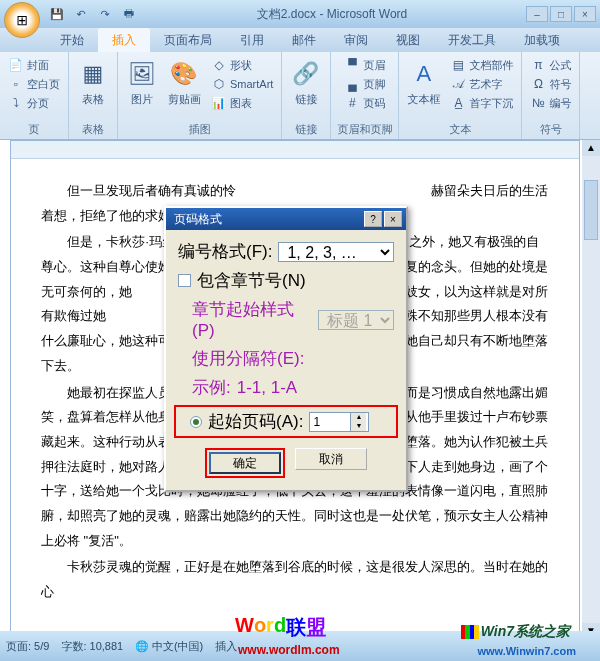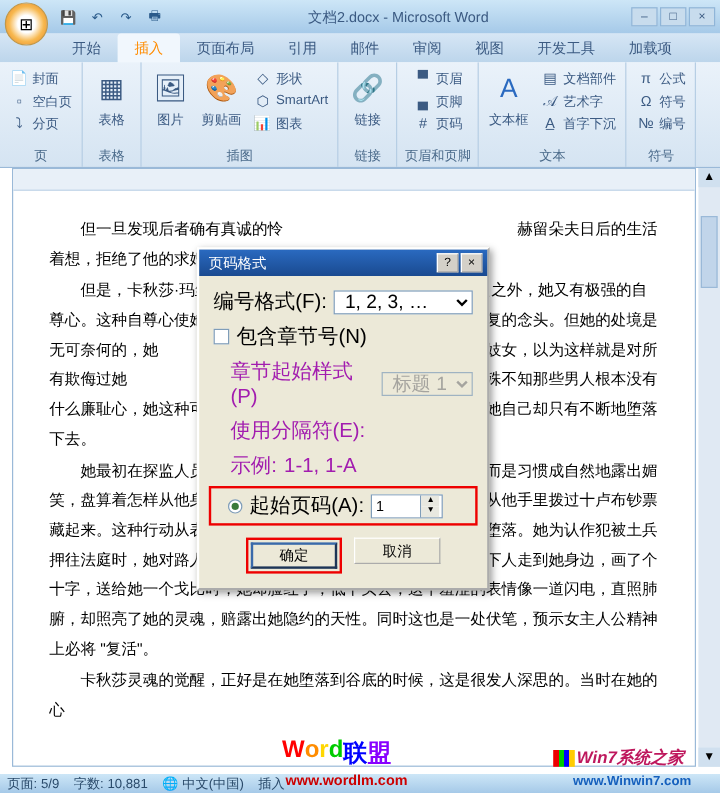--- a/index.html
+++ b/index.html
@@ -53,27 +53,27 @@
 .dlg-radio.checked::after { content: ''; width: 6px; height: 6px; border-radius: 50%; background: #3a7a3a; }
 .dlg-spin { width: 60px; height: 20px; border: 1px solid #7f9db9; background: #fff; display: flex; }
 .dlg-spin input { border: none; width: 40px; padding: 0 3px; font-size: 12px; outline: none; }
 .dlg-spin-btns { width: 16px; display: flex; flex-direction: column; border-left: 1px solid #7f9db9; }
 .dlg-spin-btn { flex: 1; background: #e8e8e0; font-size: 7px; text-align: center; line-height: 8px; cursor: pointer; }
 .red-box { border: 2px solid #e00; padding: 3px 4px; margin: 2px -4px; }
 .dlg-buttons { display: flex; justify-content: center; gap: 10px; margin-top: 10px; }
 .dlg-btn { width: 72px; height: 22px; background: #ece9d8; border: 1px outset #fff; font-size: 12px; cursor: pointer; }
 .dlg-btn.primary { border: 2px outset #3a6aaa; }
 
-.statusbar { position: absolute; bottom: 0; left: 0; right: 0; height: 16px; background: linear-gradient(#cde6f7, #a5c9e8); display: flex; align-items: center; font-size: 11px; color: #2a4a6a; padding: 0 6px; gap: 12px; }
+.statusbar { position: absolute; bottom: 0; left: 0; right: 0; height: 30px; background: linear-gradient(#cde6f7, #a5c9e8); display: flex; align-items: center; font-size: 11px; color: #2a4a6a; padding: 0 6px; gap: 12px; }
 
 .watermark { position: absolute; font-weight: bold; z-index: 50; pointer-events: none; }
 .wm1 { left: 235px; bottom: 20px; font-size: 20px; display: flex; }
 .wm1 span:nth-child(1){color:#f00}.wm1 span:nth-child(2){color:#ff8c00}.wm1 span:nth-child(3){color:#ffd700}.wm1 span:nth-child(4){color:#0c0}.wm1 span:nth-child(5){color:#00f}.wm1 span:nth-child(6){color:#80f}
 .wm1-url { position: absolute; left: 238px; bottom: 4px; font-size: 12px; color: #c00; font-weight: bold; }
-.wm2 { right: 30px; bottom: 20px; font-size: 14px; color: #be185d; font-style: italic; }
+.wm2 { right: 30px; bottom: 20px; font-size: 14px; color: #14532d; font-style: italic; }
 .wm2-url { position: absolute; right: 24px; bottom: 4px; font-size: 11px; color: #1560bd; }
 .wm2-flag { display: inline-block; width: 18px; height: 14px; background: linear-gradient(90deg,#e00 25%,#0c0 25% 50%,#00f 50% 75%,#fc0 75%); vertical-align: middle; margin-right: 2px; }
 
 .indent-sub { padding-left: 14px; }
 </style>
 </head>
 <body>
 
 <div class="office-btn">⊞</div>
 

